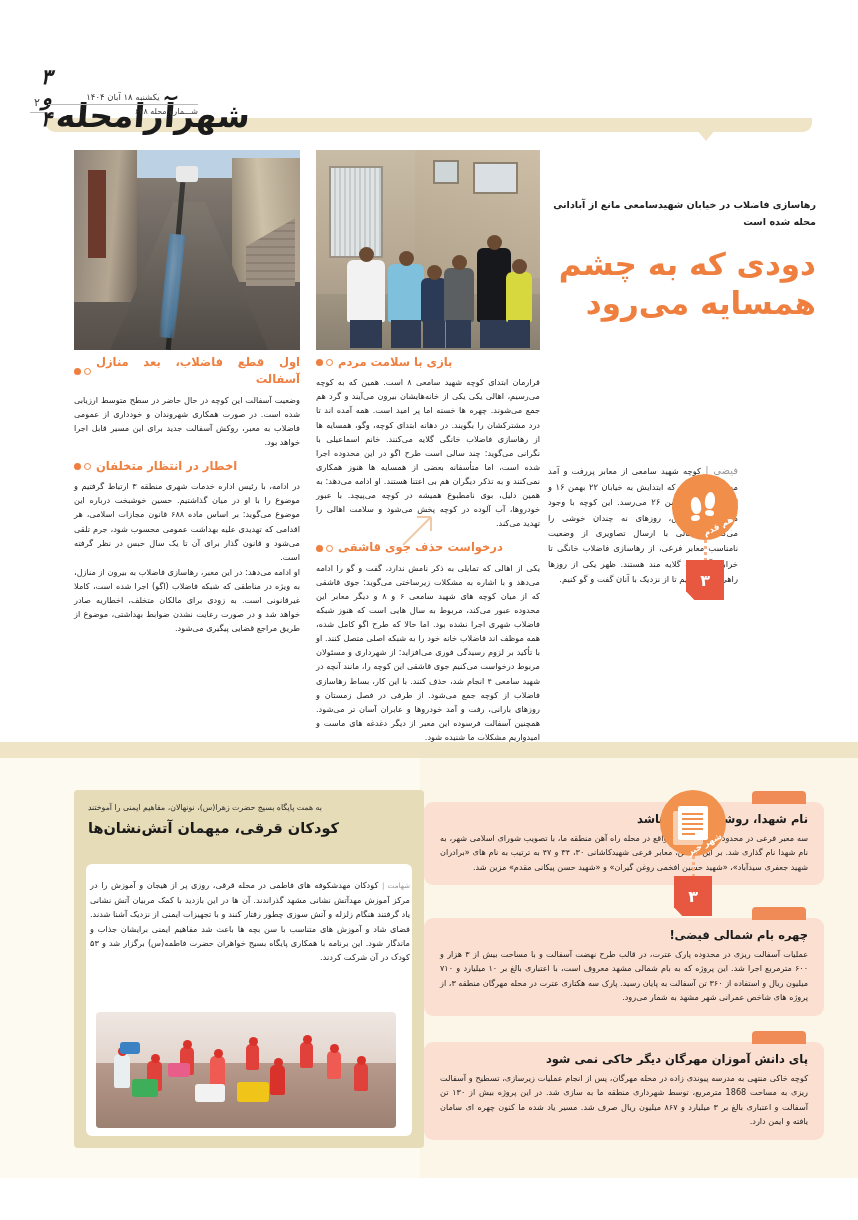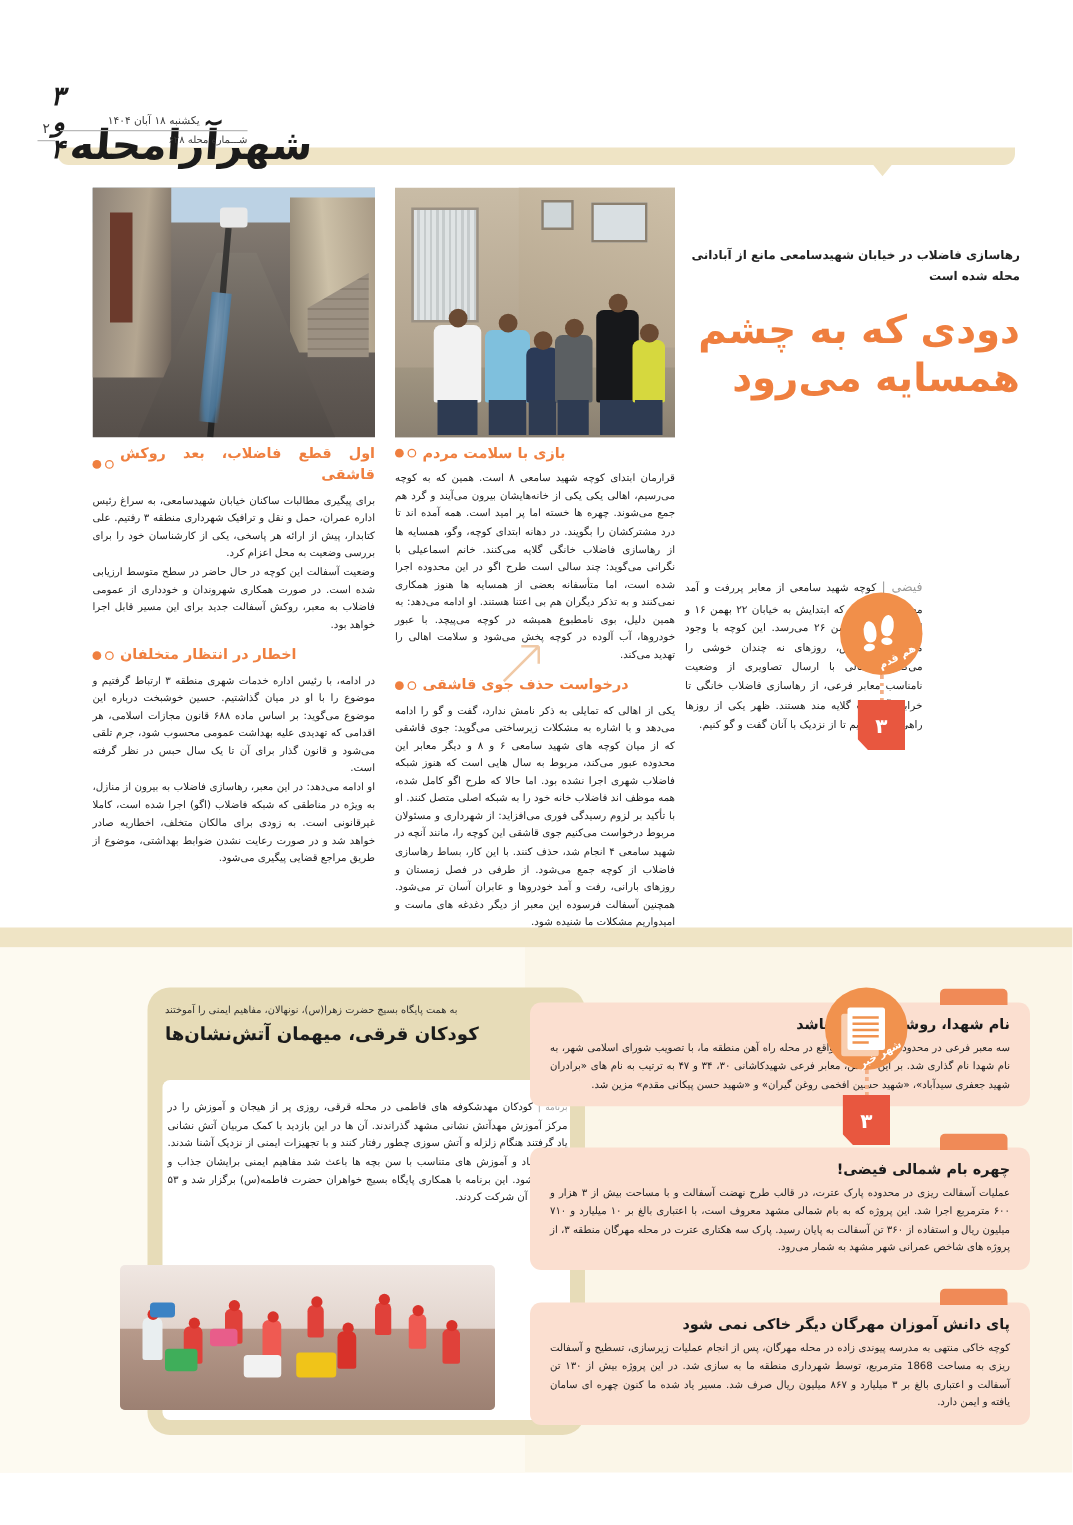--- a/index.html
+++ b/index.html
@@ -210,21 +210,21 @@
     background:#fbf6e8;
   }
   .bottom-right-bg{
     position:absolute; left:0; top:758px; width:420px; height:420px;
     background:#fdfaf1;
   }
 
   
   .kidcard{
     position:absolute; left:74px; top:790px; width:350px; height:358px;
-    background:#e7dcb8; border-radius:18px;margin-left:44px;
+    background:#e7dcb8; border-radius:4px;
   }
   .kidcard-inner{
     position:absolute; left:12px; top:74px; width:326px; height:272px;
     background:#ffffff; border-radius:6px;
   }
   .kid-kicker{
     position:absolute; right:14px; top:12px; width:322px;
     font-size:7.8px; color:#2a2a2a; text-align:left; line-height:1.6;
   }
   .kid-title{
@@ -338,24 +338,23 @@
       </svg>
     </div>
   </div>
 
   <div class="col col-left" style="top:354px;">
     <div class="sechead">
       <span class="dots">
         <span class="dot-f"></span>
           <span class="dot-o"></span>
       </span>
-      <span>اول قطع فاضلاب، بعد روکش قاشقی</span>
+      <span>اول قطع فاضلاب، بعد منازل آسفالت</span>
     </div>
     <div class="body">
-      <p>برای پیگیری مطالبات ساکنان خیابان شهیدسامعی، به سراغ رئیس اداره عمران، حمل و نقل و ترافیک شهرداری منطقه ۳ رفتیم. علی کتابدار، پیش از ارائه هر پاسخی، یکی از کارشناسان خود را برای بررسی وضعیت به محل اعزام کرد.</p>
       <p>وضعیت آسفالت این کوچه در حال حاضر در سطح متوسط ارزیابی شده است. در صورت همکاری شهروندان و خودداری از عمومی فاضلاب به معبر، روکش آسفالت جدید برای این مسیر قابل اجرا خواهد بود.</p>
     </div>
 
     <div class="sechead">
       <span class="dots">
         <span class="dot-f"></span>
           <span class="dot-o"></span>
       </span>
       <span>اخطار در انتظار متخلفان</span>
     </div>
@@ -415,21 +414,21 @@
 
   <div class="divider"></div>
   <div class="bottom-bg"></div>
   <div class="bottom-right-bg"></div>
 
   <div class="kidcard">
     <div class="kid-kicker">به همت پایگاه بسیج حضرت زهرا(س)، نونهالان، مفاهیم ایمنی را آموختند</div>
     <div class="kid-title">کودکان قرقی، میهمان آتش‌نشان‌ها</div>
     <div class="kidcard-inner"></div>
     <div class="kid-body">
-      <span class="tag">برنامه |</span>
+      <span class="tag">شهامت |</span>
       <span>کودکان مهدشکوفه های فاطمی در محله قرقی، روزی پر از هیجان و آموزش را در مرکز آموزش مهدآتش نشانی مشهد گذراندند. آن ها در این بازدید با کمک مربیان آتش نشانی یاد گرفتند هنگام زلزله و آتش سوزی چطور رفتار کنند و با تجهیزات ایمنی از نزدیک آشنا شدند. فضای شاد و آموزش های متناسب با سن بچه ها باعث شد مفاهیم ایمنی برایشان جذاب و ماندگار شود. این برنامه با همکاری پایگاه بسیج خواهران حضرت فاطمه(س) برگزار شد و ۵۳ کودک در آن شرکت کردند.</span>
     </div>
   </div>
 
   <div class="photo photo3">
     <div class="p3">
       <div class="flr"></div>
       <div class="kid" style="left:6%;top:36%;width:16px;height:34px;background:#e9eef0">
           <i></i>
         </div>

